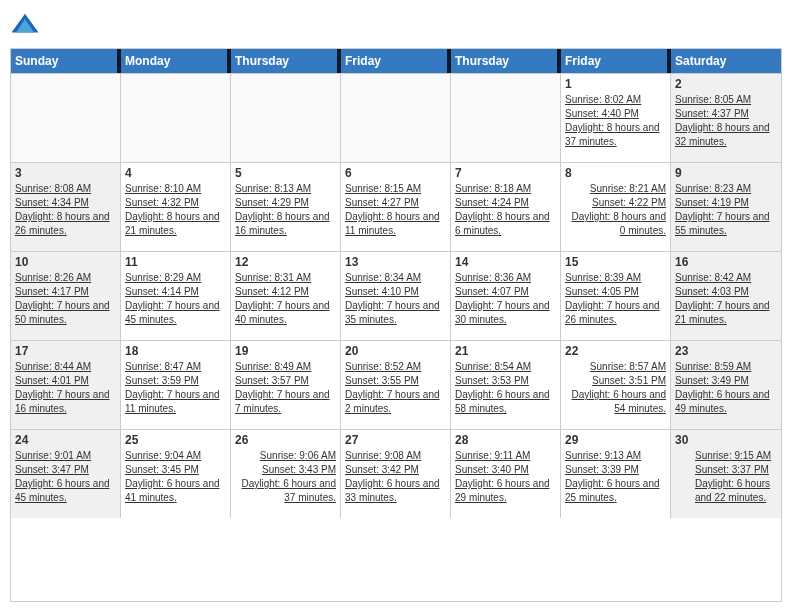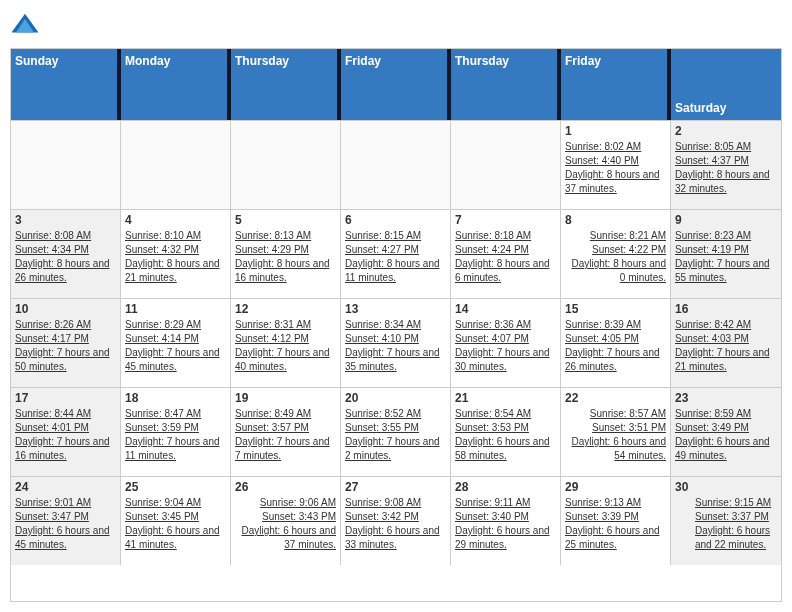--- a/index.html
+++ b/index.html
@@ -16,21 +16,21 @@
     .logo-icon { width: 30px; height: 30px; margin-right: 4px; }
     
     .title-area { text-align: right; }
     .month-title { font-size: 32px; font-weight: bold; color: #333; }
     .location { font-size: 16px; color: #555; }
     
     .calendar { flex: 1; border: 1px solid #ccc; }
     
     .cal-header { display: grid; grid-template-columns: repeat(7, 1fr); background: #3579c0; }
     .cal-header-cell { color: #fff; font-size: 12px; font-weight: bold; padding: 5px 4px; text-align: left; border-right: 4px solid #0f172a; }
-    .cal-header-cell:last-child { border-right: none; margin-top: 47px; }
+    .cal-header-cell:last-child { border-right: none; }
     
     .cal-body { display: grid; grid-template-rows: repeat(5, 1fr); flex: 1; }
     .cal-row { display: grid; grid-template-columns: repeat(7, 1fr); border-top: 1px solid #ccc; }
     
     .cal-cell { border-right: 1px solid #ccc; padding: 3px 4px; font-size: 9.5px; color: #333; min-height: 88px; }
     .cal-cell:last-child { border-right: none; }
     .cal-cell.empty { background: #f9f9f9; }
     .cal-cell.shaded { background: #f0f0f0; }
     
     .day-num { font-size: 12px; font-weight: bold; margin-bottom: 2px; }

